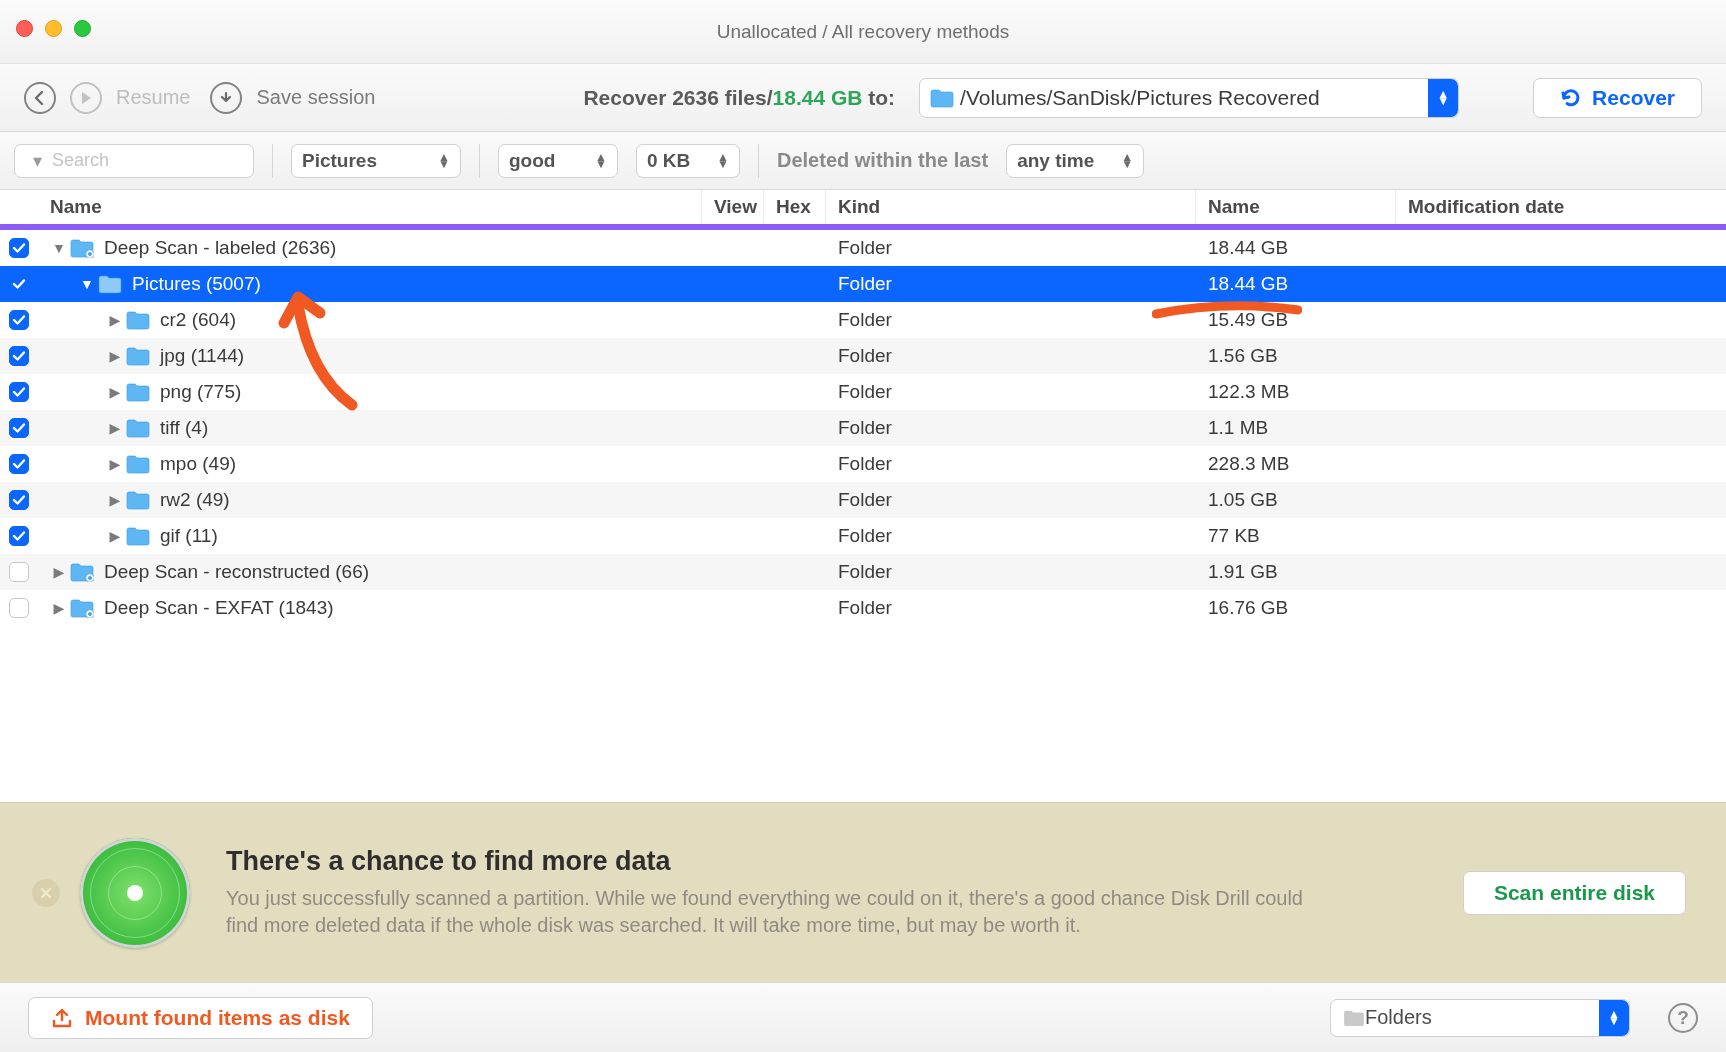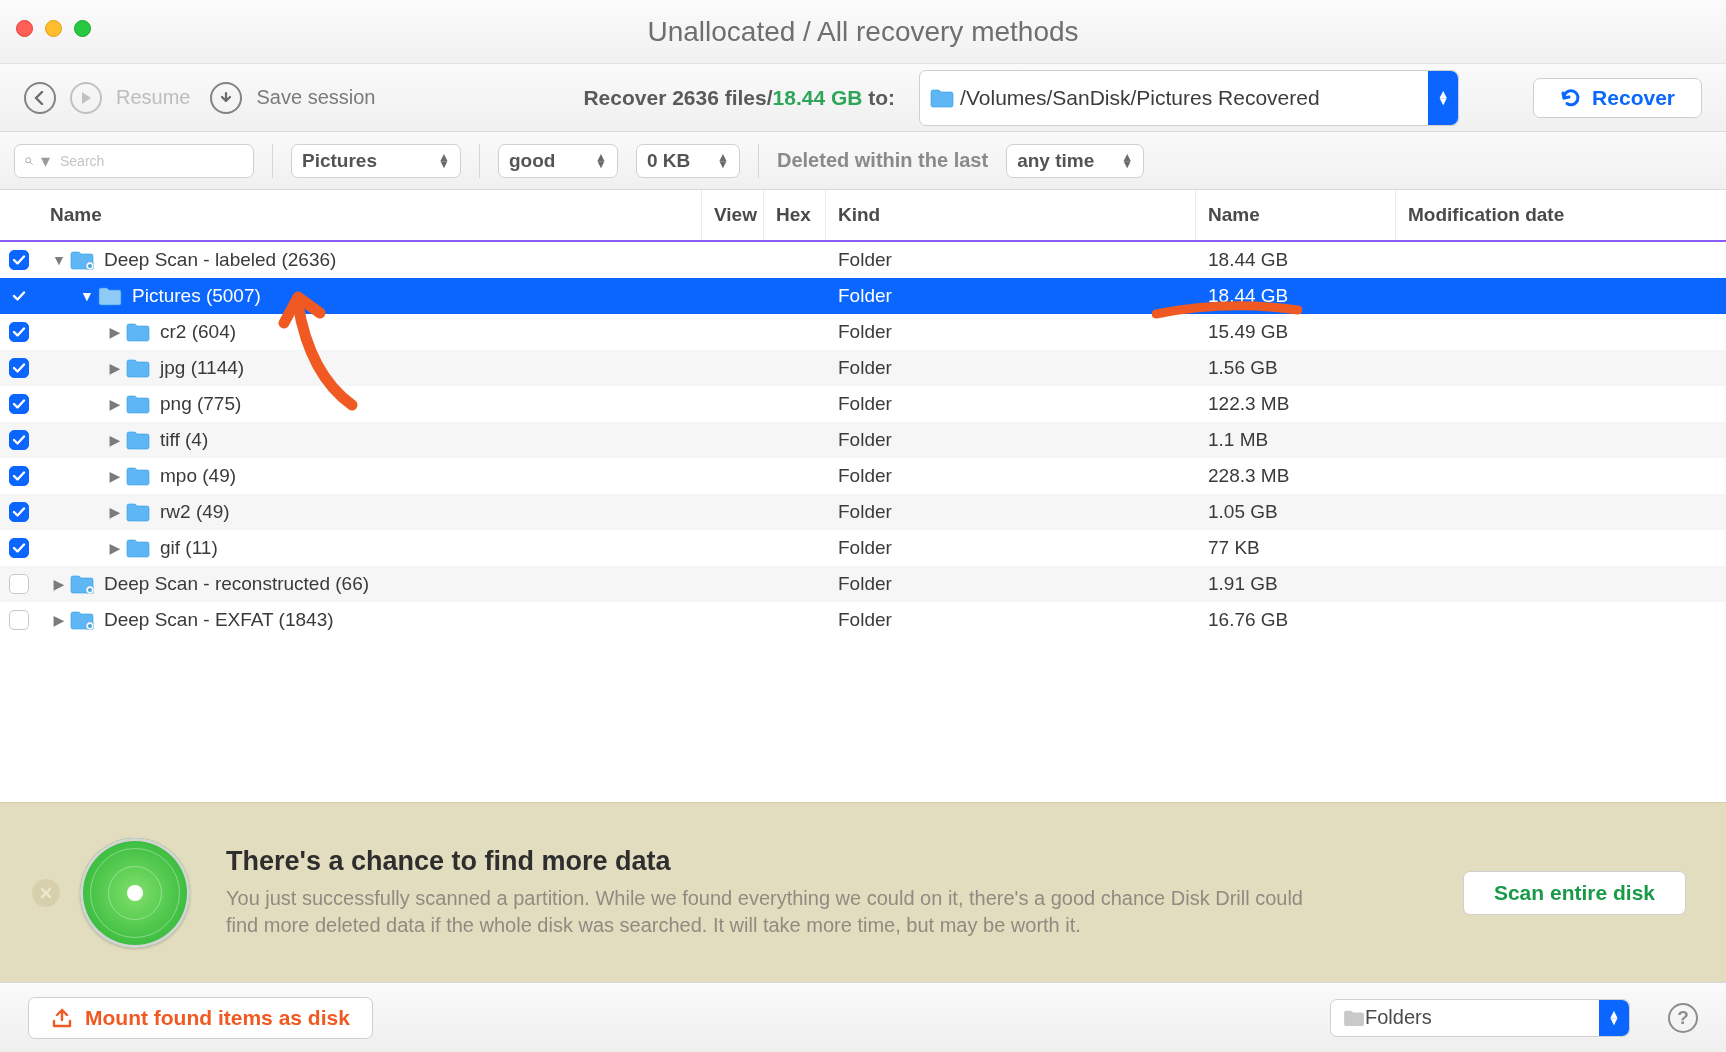--- a/index.html
+++ b/index.html
@@ -25,48 +25,48 @@
   html,body{margin:0;padding:0;height:100%}
   body{width:1726px;height:1052px;background:#fff;color:var(--text);font-size:18px;position:relative;overflow:hidden}
 
   
   .titlebar{height:64px;background:linear-gradient(#fbfbfb,#f1f1f1);border-bottom:1px solid #e4e4e4;display:flex;align-items:center;position:relative}
   .traffic{position:absolute;left:16px;top:20px;display:flex;gap:12px}
   .traffic span{width:17px;height:17px;border-radius:50%;display:block}
   .tl-close{background:#ff5f57;border:1px solid #e24136}
   .tl-min{background:#ffbd2e;border:1px solid #e1a117}
   .tl-max{background:#28c840;border:1px solid #1ba92e}
-  .title{margin:12px auto;font-size:28px;color:#6f6f6f}
+  .title{margin:12px auto;font-size:19px;color:#6f6f6f}
 
   
   .toolbar1,.toolbar2{background:linear-gradient(#fafafa,#f0f0f0);border-bottom:1px solid var(--mac-border);display:flex;align-items:center;padding:0 24px;gap:14px}
   .toolbar1{height:68px}
   .circ-btn{width:32px;height:32px;border-radius:50%;border:2px solid #838383;display:flex;align-items:center;justify-content:center;color:#6b6b6b}
   .circ-btn.disabled{border-color:#c1c1c1;color:#c1c1c1}
   .tb-label{font-size:20px;color:#7a7a7a}
   .tb-label.disabled{color:#bdbdbd}
   .spacer{flex:1}
   .recover-summary{font-size:21px;color:#5a5a5a;font-weight:600}
   .recover-summary .green{color:var(--green)}
-  .path-box{display:flex;align-items:center;background:#fff;border:1px solid #cfcfcf;border-radius:7px;height:56px;padding:0 0 0 10px;font-size:21px;color:#3c3c3c;min-width:540px}
+  .path-box{display:flex;align-items:center;background:#fff;border:1px solid #cfcfcf;border-radius:7px;height:40px;padding:0 0 0 10px;font-size:21px;color:#3c3c3c;min-width:540px}
   .path-box .end-btn{background:var(--link-blue);color:#fff;width:30px;display:flex;align-items:center;justify-content:center;border-top-right-radius:7px;border-bottom-right-radius:7px;align-self:stretch}
   .recover-btn{display:flex;align-items:center;gap:10px;background:#fff;border:1px solid var(--btn-border);border-radius:7px;height:40px;padding:0 26px;color:var(--link-blue);font-size:21px;font-weight:600;margin-left:60px}
 
   
   .toolbar2{height:58px;gap:18px;padding-left:14px}
   .search-box{display:flex;align-items:center;background:#fff;border:1px solid var(--pill-border);border-radius:7px;height:34px;width:240px;padding:0 10px;color:#b7b7b7;gap:8px}
-  .search-box input{border:none;outline:none;flex:1;font-size:14px;background:transparent;color:#0369a1}
+  .search-box input{border:none;outline:none;flex:1;font-size:18px;background:transparent;color:#0369a1}
   .search-box input::placeholder{color:#c4c4c4}
   .vdiv{width:1px;height:34px;background:#d6d6d6}
   .pill{display:flex;align-items:center;justify-content:space-between;background:var(--pill-bg);border:1px solid var(--pill-border);border-radius:7px;height:34px;padding:0 10px;font-size:19px;color:#545454;font-weight:700;gap:14px}
   .stepper-glyph{color:#6b6b6b;font-size:12px;line-height:7px;display:flex;flex-direction:column;align-items:center}
   .filter-label{font-size:20px;color:#8a8a8a;font-weight:700}
 
   
-  .th-row{height:52px;display:flex;align-items:center;border-bottom:2px solid #8b5cf6;font-size:19px;color:#4a4a4a;background:#fff}
+  .th-row{height:40px;display:flex;align-items:center;border-bottom:6px solid #8b5cf6;font-size:19px;color:#4a4a4a;background:#fff}
   .th-cell{border-right:1px solid #ececec;height:100%;display:flex;align-items:center;padding:0 12px;font-weight:600}
   .c-check{width:38px;border-right:none}
   .c-name{flex:1}
   .c-view{width:62px}
   .c-hex{width:62px}
   .c-kind{width:370px}
   .c-size{width:200px}
   .c-mod{width:330px;border-right:none}
 
   

